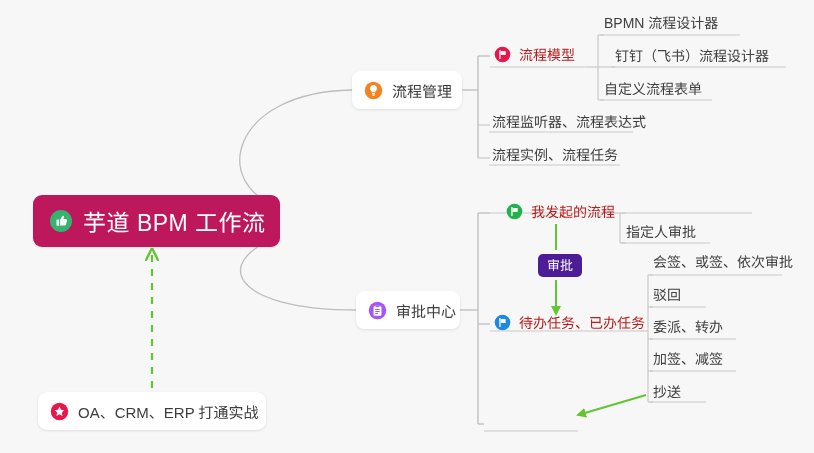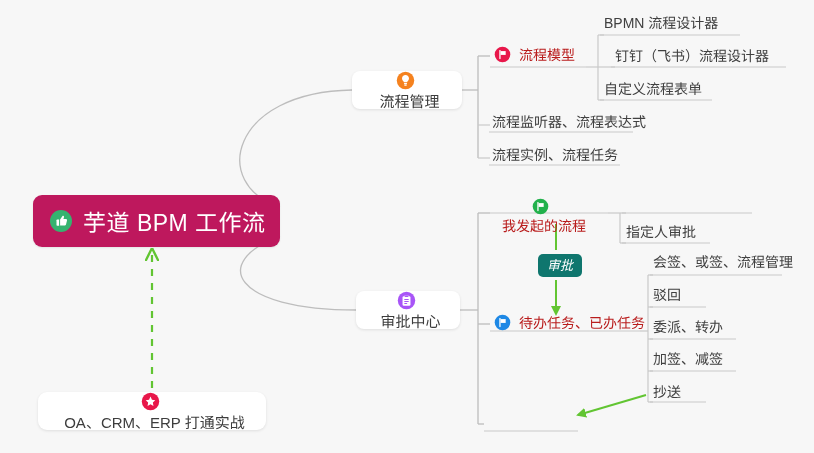--- a/index.html
+++ b/index.html
@@ -59,21 +59,20 @@
     position: absolute;
     background: #ffffff;
     border-radius: 8px;
     height: 38px;
     display: flex;
     align-items: center;
     padding: 0 16px 0 12px;
     box-sizing: border-box;
     box-shadow: 0 1px 3px rgba(0,0,0,0.10);
     white-space: nowrap;
-    flex-direction: column;
   }
   .branch-label {
     font-size: 15px;
     color: #3d3d3d;
     margin-left: 9px;
   }
   #node-liucheng-guanli { left: 352px; top: 71px; width: 110px; }
   #node-shenpi-zhongxin { left: 356px; top: 291px; width: 104px; }
   #node-oa-crm-erp {
     left: 38px; top: 392px; width: 228px; height: 38px;
@@ -90,21 +89,21 @@
     height: 26px;
     padding-left: 2px;
     box-sizing: border-box;
   }
   .sub-label {
     font-size: 14px;
     color: #b91c1c;
     margin-left: 8px;
   }
   #node-liucheng-moxing { left: 492px; top: 41px; }
-  #node-wo-faqi        { left: 492px; top: 198px; flex-direction: column; }
+  #node-wo-faqi        { left: 504px; top: 198px; }
   #node-daiban-yiban   { left: 492px; top: 309px; }
 
   
   .leaf-node {
     position: absolute;
     font-size: 14px;
     color: #404040;
     white-space: nowrap;
     height: 24px;
     line-height: 24px;
@@ -123,30 +122,29 @@
   #leaf-bohui        { left: 653px; top: 283px; }
   #leaf-weipai       { left: 653px; top: 315px; }
   #leaf-jiaqian      { left: 653px; top: 347px; }
   #leaf-chaosong     { left: 653px; top: 380px; }
 
   #leaf-chaosong-wode { left: 484px; top: 409px; }
 
   
   .tag-node {
     position: absolute;
-    background: #0f766e;
+    background: #4c1d95;
     border-radius: 5px;
     color: #ffffff;
     font-size: 13px;
     padding: 5px 9px;
     white-space: nowrap;
     left: 538px;
     top: 254px;
     line-height: 1;
-    font-style: italic;
   }
 
   
   .icon {
     display: inline-flex;
     align-items: center;
     justify-content: center;
     flex: 0 0 auto;
   }
   .icon svg { display: block; }
@@ -311,21 +309,21 @@
   </div>
 
   <div class="leaf-node" id="leaf-bpmn">BPMN 流程设计器</div>
   <div class="leaf-node" id="leaf-dingding">钉钉（飞书）流程设计器</div>
   <div class="leaf-node" id="leaf-zidingyi">自定义流程表单</div>
   <div class="leaf-node" id="leaf-jianting">流程监听器、流程表达式</div>
   <div class="leaf-node" id="leaf-shili">流程实例、流程任务</div>
 
   <div class="leaf-node" id="leaf-zhidingren">指定人审批</div>
 
-  <div class="leaf-node" id="leaf-huiqian">会签、或签、流程管理</div>
+  <div class="leaf-node" id="leaf-huiqian">会签、或签、依次审批</div>
   <div class="leaf-node" id="leaf-bohui">驳回</div>
   <div class="leaf-node" id="leaf-weipai">委派、转办</div>
   <div class="leaf-node" id="leaf-jiaqian">加签、减签</div>
   <div class="leaf-node" id="leaf-chaosong">抄送</div>
 
 
   <div class="tag-node">审批</div>
 
 </div>
 

